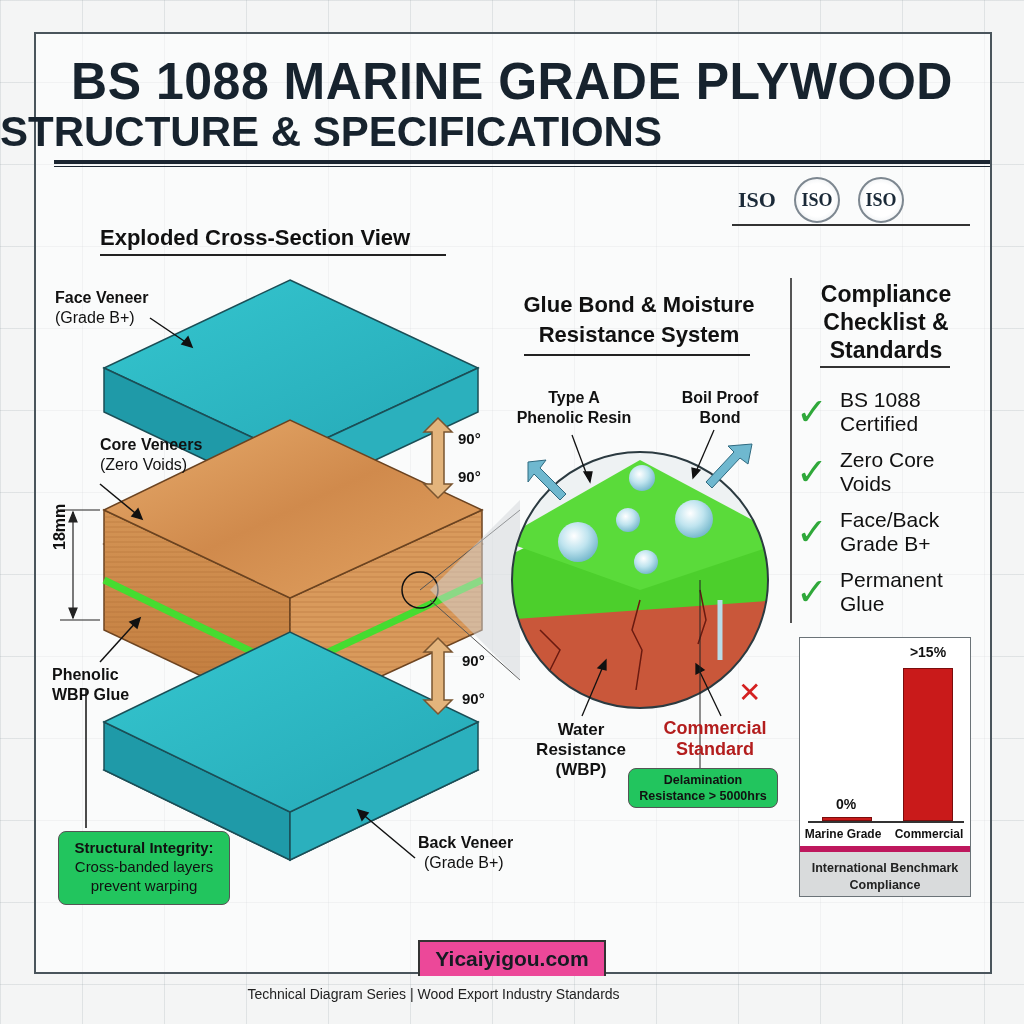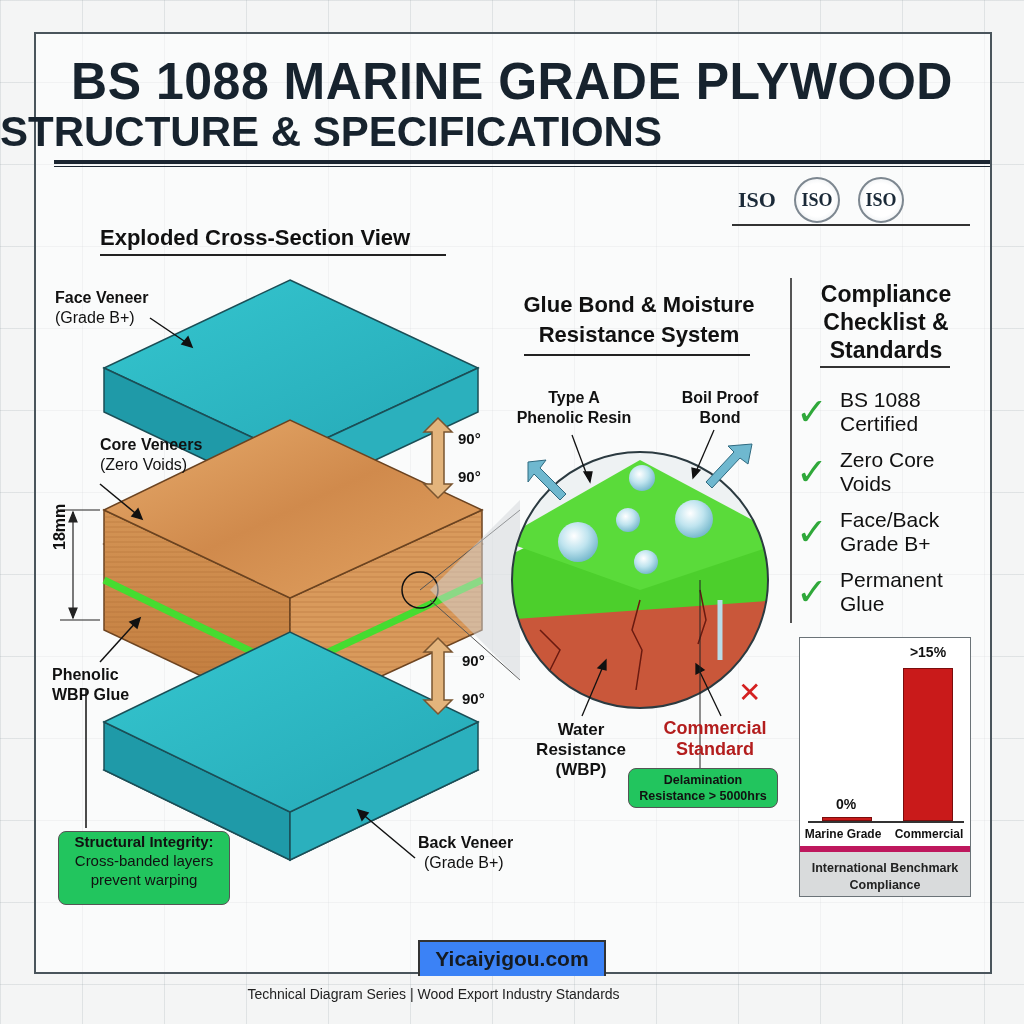--- a/index.html
+++ b/index.html
@@ -52,21 +52,21 @@
   .callout-box {
     border: 1.5px solid #555; border-radius: 8px; background: #22c55e;
     text-align: center; font-size: 15px; line-height: 19px; color: #111;
   }
   .chart-box { left: 799px; top: 637px; width: 172px; height: 260px; border: 1.5px solid #6b7378; background: #fff; }
   .chart-foot { position: absolute; left: 0; bottom: 0; width: 100%; height: 50px; background: #d9dbdc; border-top: 6px solid #be185d; text-align: center; font-size: 12.5px; font-weight: 700; line-height: 17px; padding-top: 8px; color: #222; }
   .bar { position: absolute; background: #c91a1a; border: 1px solid #7a0d0d; }
   .bar-val { position: absolute; font-size: 14px; font-weight: 700; color: #111; text-align: center; }
   .bar-cat { position: absolute; font-size: 12px; font-weight: 700; color: #111; text-align: center; }
   .axis { position: absolute; height: 1.5px; background: #333; }
-  .brand-box { left: 418px; top: 940px; width: 188px; height: 36px; border: 2px solid #333; border-bottom: none; background: #3b82f6; text-align: center; font-size: 21px; font-weight: 700; line-height: 34px; }
+  .brand-box { left: 418px; top: 940px; width: 188px; height: 36px; border: 2px solid #333; border-bottom: none; background: #ec4899; text-align: center; font-size: 21px; font-weight: 700; line-height: 34px; }
   .footer { left: 0; width: 867px; top: 986px; text-align: center; font-size: 14px; color: #222; }
   .red-x { color: #d42020; font-weight: 900; font-size: 28px; }
   .commercial { color: #b31d1d; font-weight: 700; font-size: 18px; line-height: 21px; text-align: center; }
   .deg { font-size: 15px; font-weight: 700; color: #111; }
 </style>
 </head>
 <body>
 
 <div class="frame"></div>
 
@@ -220,21 +220,21 @@
 </div>
 <div class="abs label" style="left:418px;top:833px;">
   <b>Back Veneer</b><br>
   <span class="sub" style="margin-left:6px">(Grade B+)</span>
 </div>
 <div class="abs deg" style="left:458px;top:430px;">90°</div>
 <div class="abs deg" style="left:458px;top:468px;">90°</div>
 <div class="abs deg" style="left:462px;top:652px;">90°</div>
 <div class="abs deg" style="left:462px;top:690px;">90°</div>
 
-<div class="abs callout-box" style="left:58px;top:831px;width:172px;height:74px;">
+<div class="abs callout-box" style="left:58px;top:831px;width:172px;height:74px;padding-top:6px;">
   <b>Structural Integrity:</b><br>
   <span>Cross-banded layers</span><br>
   <span>prevent warping</span>
 </div>
 
 <div class="abs h-section glue-title">
   <span>Glue Bond &amp; Moisture</span><br>
   <span>Resistance System</span>
 </div>
 <div class="abs glue-rule"></div>

